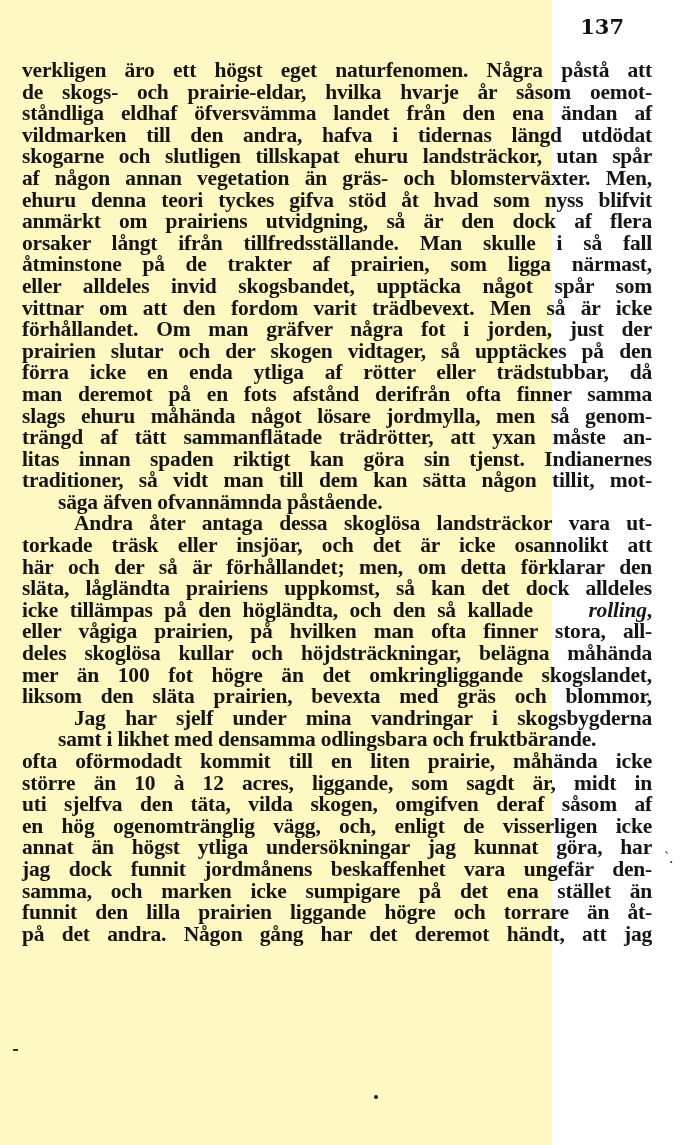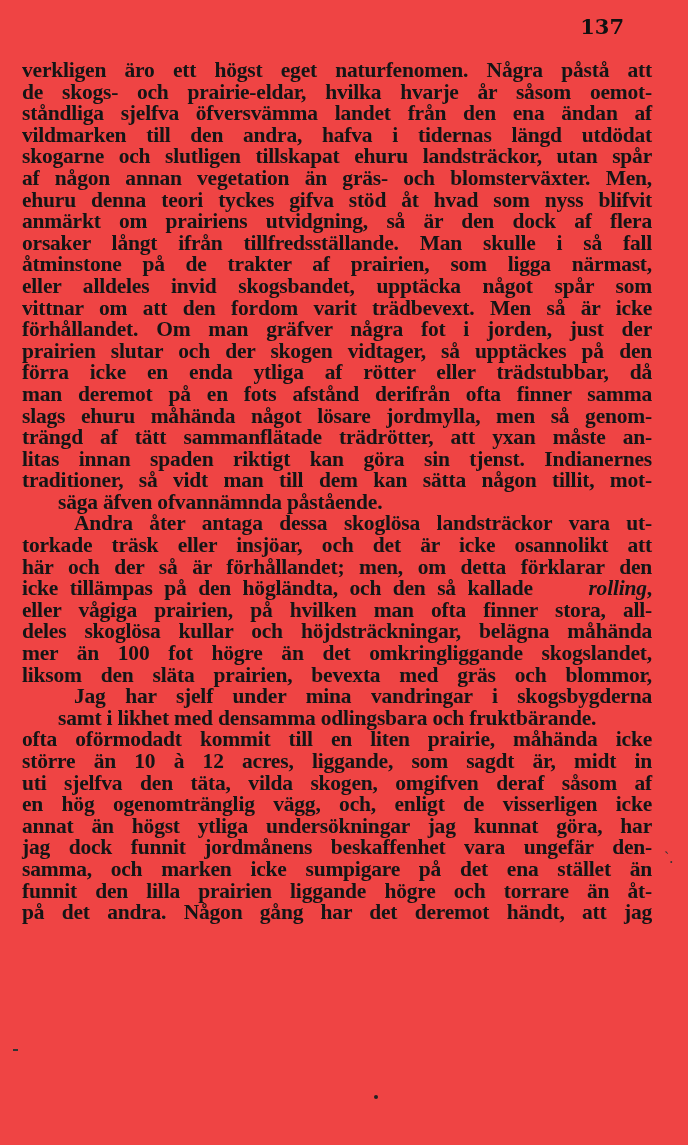--- a/index.html
+++ b/index.html
@@ -1,17 +1,17 @@
 <!DOCTYPE html>
 <html><head>
 <meta charset="utf-8">
 <style>
   html, body { margin: 0; padding: 0; background: #ffffff; }
   body { width: 688px; height: 1145px; position: relative; overflow: hidden; }
-  .page { position: absolute; left: 0; top: 0; width: 688px; height: 1145px; background: #ef4444; color: #141414; }
+  .page { position: absolute; left: 0; top: 0; width: 552px; height: 1145px; background: #fef9c3; color: #141414; }
   .page-number {
     position: absolute; left: 560px; top: 14px; width: 64px; text-align: right;
     font-family: "DejaVu Serif", serif; font-weight: bold; font-size: 21px; color: #111;
   }
   .body-text { position: absolute; left: 22px; top: 60px; width: 630px; }
   .line {
     display: block; height: 21.6px; line-height: 21.6px; white-space: nowrap;
     font-family: "Liberation Serif", serif; font-size: 21.5px; font-weight: bold;
     text-align: justify; text-align-last: justify; letter-spacing: -0.2px;
     color: #151515; word-spacing: 0px;
@@ -24,21 +24,21 @@
   .mark-tick { position: absolute; left: 664px; top: 849px; font-family: "Liberation Serif", serif; font-size: 16px; color: #333; }
 </style>
 </head>
 <body>
 
 <div class="page">
   <div class="page-number">137</div>
   <div class="body-text" id="body-text">
       <div class="line"><span>verkligen äro ett högst eget naturfenomen.  Några påstå att</span></div>
       <div class="line"><span>de skogs- och prairie-eldar, hvilka hvarje år såsom oemot-</span></div>
-      <div class="line"><span>ståndliga sjelfva öfversvämma landet från den ena ändan af</span></div>
+      <div class="line"><span>ståndliga eldhaf öfversvämma landet från den ena ändan af</span></div>
       <div class="line"><span>vildmarken till den andra, hafva i tidernas längd utdödat</span></div>
       <div class="line"><span>skogarne och slutligen tillskapat ehuru landsträckor, utan spår</span></div>
       <div class="line"><span>af någon annan vegetation än gräs- och blomsterväxter. Men,</span></div>
       <div class="line"><span>ehuru denna teori tyckes gifva stöd åt hvad som nyss blifvit</span></div>
       <div class="line"><span>anmärkt om prairiens utvidgning, så är den dock af flera</span></div>
       <div class="line"><span>orsaker långt ifrån tillfredsställande.  Man skulle i så fall</span></div>
       <div class="line"><span>åtminstone på de trakter af prairien, som ligga närmast,</span></div>
       <div class="line"><span>eller alldeles invid skogsbandet, upptäcka något spår som</span></div>
       <div class="line"><span>vittnar om att den fordom varit trädbevext.  Men så är icke</span></div>
       <div class="line"><span>förhållandet.  Om man gräfver några fot i jorden, just der</span></div>
@@ -46,20 +46,21 @@
       <div class="line"><span>förra icke en enda ytliga af rötter eller trädstubbar, då</span></div>
       <div class="line"><span>man deremot på en fots afstånd derifrån ofta finner samma</span></div>
       <div class="line"><span>slags ehuru måhända något lösare jordmylla, men så genom-</span></div>
       <div class="line"><span>trängd af tätt sammanflätade trädrötter, att yxan måste an-</span></div>
       <div class="line"><span>litas innan spaden riktigt kan göra sin tjenst.  Indianernes</span></div>
       <div class="line"><span>traditioner, så vidt man till dem kan sätta någon tillit, mot-</span></div>
       <div class="line last"><span>säga äfven ofvannämnda påstående.</span></div>
       <div class="line indent"><span>Andra åter antaga dessa skoglösa landsträckor vara ut-</span></div>
       <div class="line"><span>torkade träsk eller insjöar, och det är icke osannolikt att</span></div>
       <div class="line"><span>här och der så är förhållandet; men, om detta förklarar den</span></div>
+      <div class="line"><span>släta, lågländta prairiens uppkomst, så kan det dock alldeles</span></div>
       <div class="line"><span>icke tillämpas på den högländta, och den så kallade </span><em>rolling</em><span>,</span></div>
       <div class="line"><span>eller vågiga prairien, på hvilken man ofta finner stora, all-</span></div>
       <div class="line"><span>deles skoglösa kullar och höjdsträckningar, belägna måhända</span></div>
       <div class="line"><span>mer än 100 fot högre än det omkringliggande skogslandet,</span></div>
       <div class="line"><span>liksom den släta prairien, bevexta med gräs och blommor,</span></div>
       <div class="line indent"><span>Jag har sjelf under mina vandringar i skogsbygderna</span></div>
       <div class="line last"><span>samt i likhet med densamma odlingsbara och fruktbärande.</span></div>
       <div class="line"><span>ofta oförmodadt kommit till en liten prairie, måhända icke</span></div>
       <div class="line"><span>större än 10 à 12 acres, liggande, som sagdt är, midt in</span></div>
       <div class="line"><span>uti sjelfva den täta, vilda skogen, omgifven deraf såsom af</span></div>

